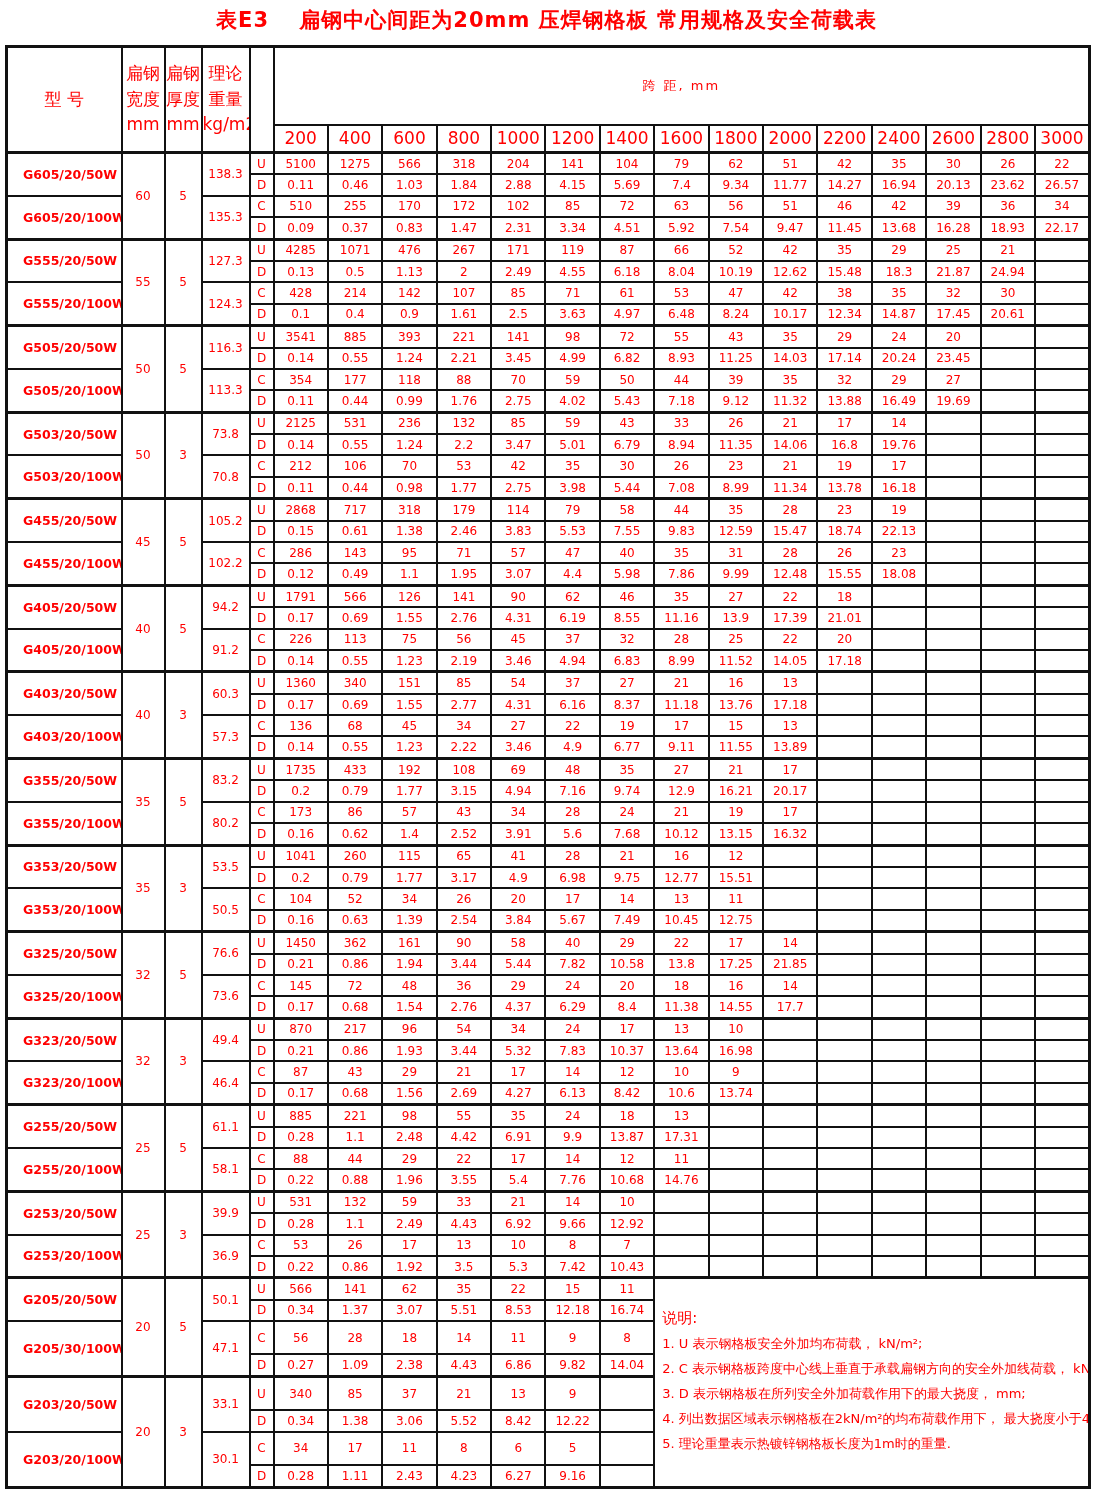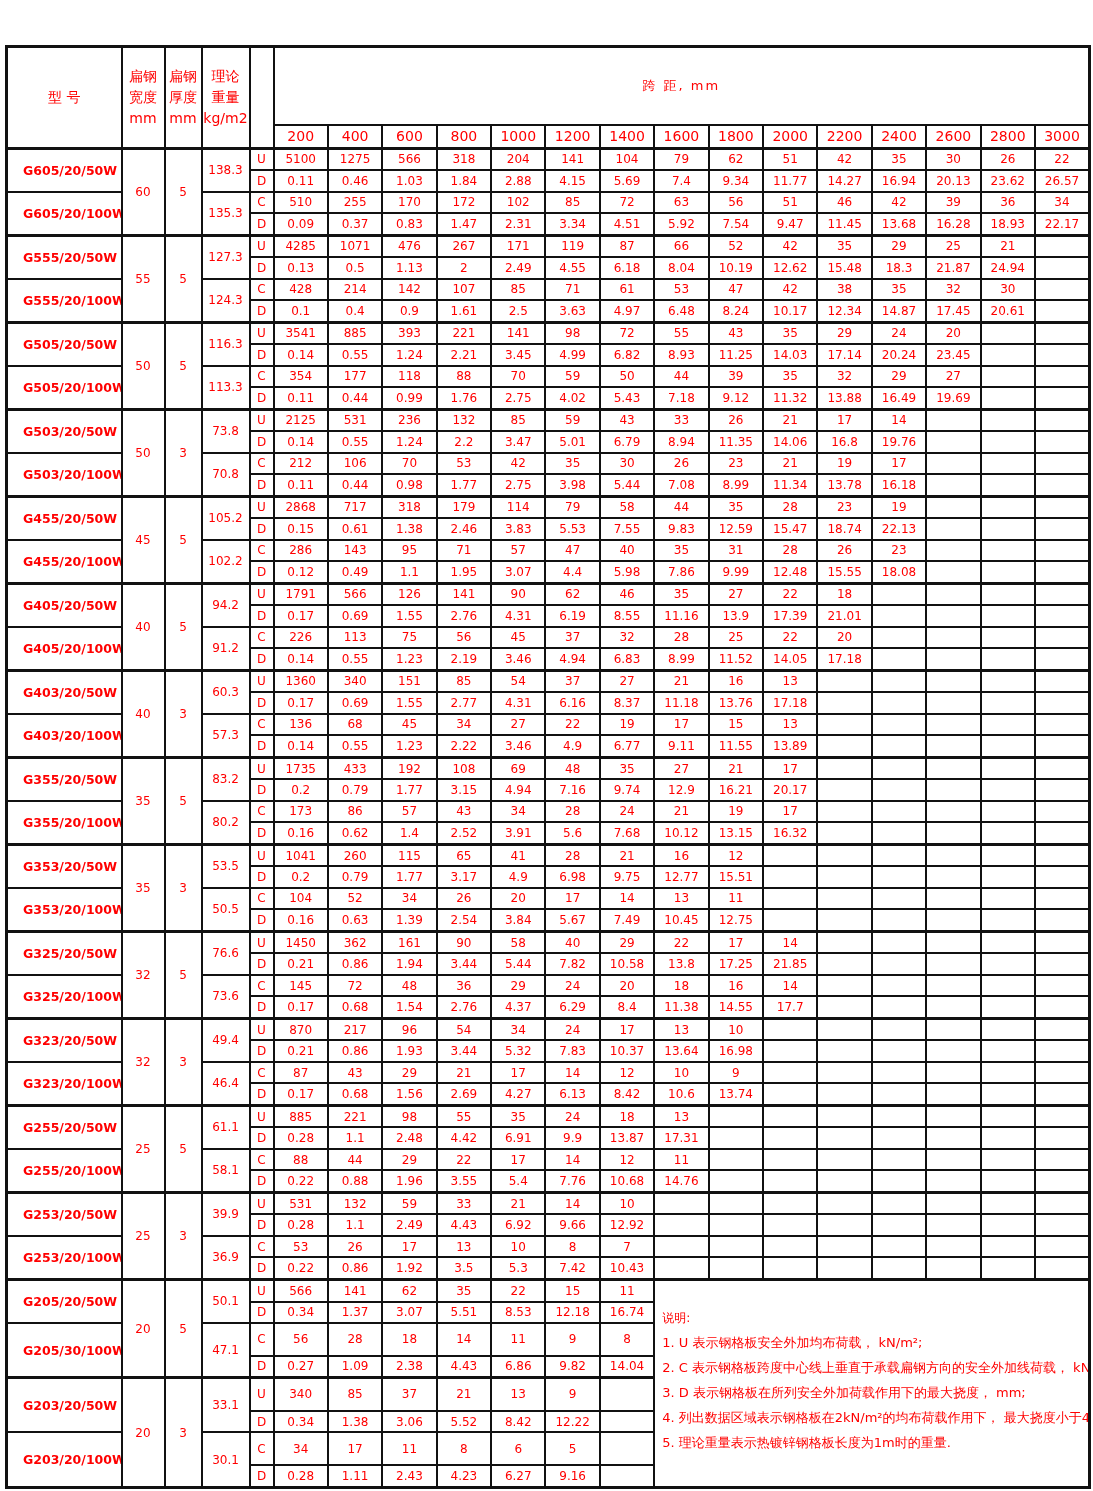--- a/index.html
+++ b/index.html
@@ -24,34 +24,35 @@
   }
   th, td {
     border: 2px solid #111111;
     color: #ff0000;
     font-size: 12px;
     text-align: center; vertical-align: middle;
     padding: 0; overflow: hidden;
   }
   thead tr.main-header { height: 78px; }
   thead tr.span-header { height: 22px; }
-  th { font-weight: normal; font-size: 14px; white-space: pre-line; line-height: 1.5; }
+  th { font-weight: normal; font-size: 17px; white-space: pre-line; line-height: 1.5; }
   th.span-title { font-size: 13px; letter-spacing: 2px; }
   td.model { text-align: left; padding-left: 15px; font-size: 12.5px; white-space: nowrap; font-weight: bold; }
   td.group-sep { border-top: 3px solid #111111; }
   td.notes {
     text-align: left; vertical-align: middle; padding-left: 7px;
   }
-  .notes-heading { color: #ff0000; font-size: 12px; margin: 3px 0; }
+  .notes-heading { color: #ff0000; font-size: 15px; margin: 3px 0; }
   .notes-line { color: #ff0000; font-size: 13px; margin: 7px 0; white-space: nowrap; }
 </style>
 </head>
 <body>
 
 <div class="page">
+  <div class="title">表E3　 扁钢中心间距为20mm 压焊钢格板 常用规格及安全荷载表</div>
 
   <table class="grating">
     <colgroup>
       <col style="width:115px">
       <col style="width:43px">
       <col style="width:37px">
       <col style="width:48px">
       <col style="width:24px">
     </colgroup>
     <thead>

